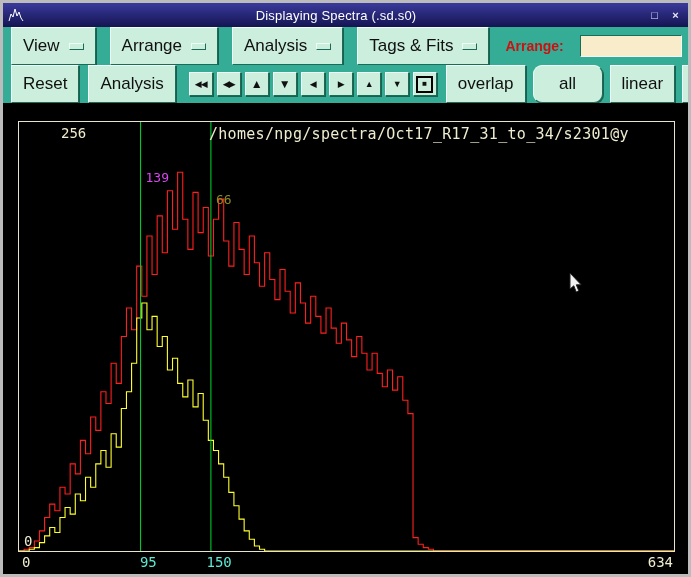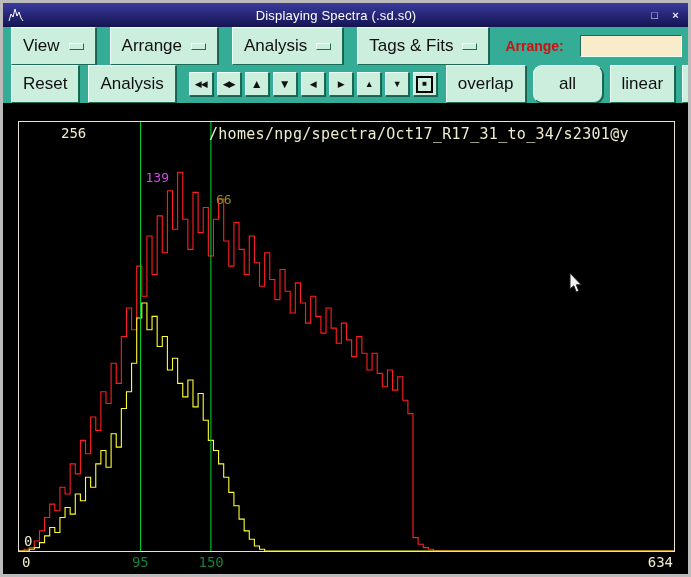--- a/index.html
+++ b/index.html
@@ -46,21 +46,21 @@
   .plot-label{position:absolute;font-family:"DejaVu Sans Mono",monospace;color:#efeccf;}
   .ymax{top:3px;left:5px;font-size:14px;margin-left:37px;}
   .ymin{bottom:2px;left:5px;font-size:14px;}
   .hpath{top:3px;left:29%;font-size:15px;letter-spacing:.3px;white-space:nowrap;}
   .cursor-label{position:absolute;font-family:"DejaVu Sans Mono",monospace;font-size:13px;}
   #cl0{top:48px;} #cl1{top:70px;}
   .xaxis{position:absolute;left:15px;right:13px;bottom:2px;height:18px;
     font-family:"DejaVu Sans Mono",monospace;font-size:14px;color:#efeccf;}
   .xaxis span{position:absolute;top:0;}
   .x0{left:4px;} .x511{right:2px;}
-  .xc{color:#15803d;}
+  .xc{color:#5eead4;margin-left:8px;}
   
   .statusbar{flex:0 0 24px;background:#35ad96;display:flex;align-items:center;justify-content:center;position:relative;}
   .status-text{color:#cc1111;font-size:12.5px;}
   .grip{position:absolute;right:3px;top:3px;width:25px;height:17px;background:#3ede5a;
     border:1px solid;border-color:#b9ffcc #0c7a2a #0c7a2a #b9ffcc;
     display:flex;align-items:center;justify-content:center;gap:2px;
     color:#000;font-weight:bold;font-size:11px;line-height:1;}
   
   .mouse-cursor{position:absolute;left:566px;top:270px;z-index:9;pointer-events:none;}
 </style>

